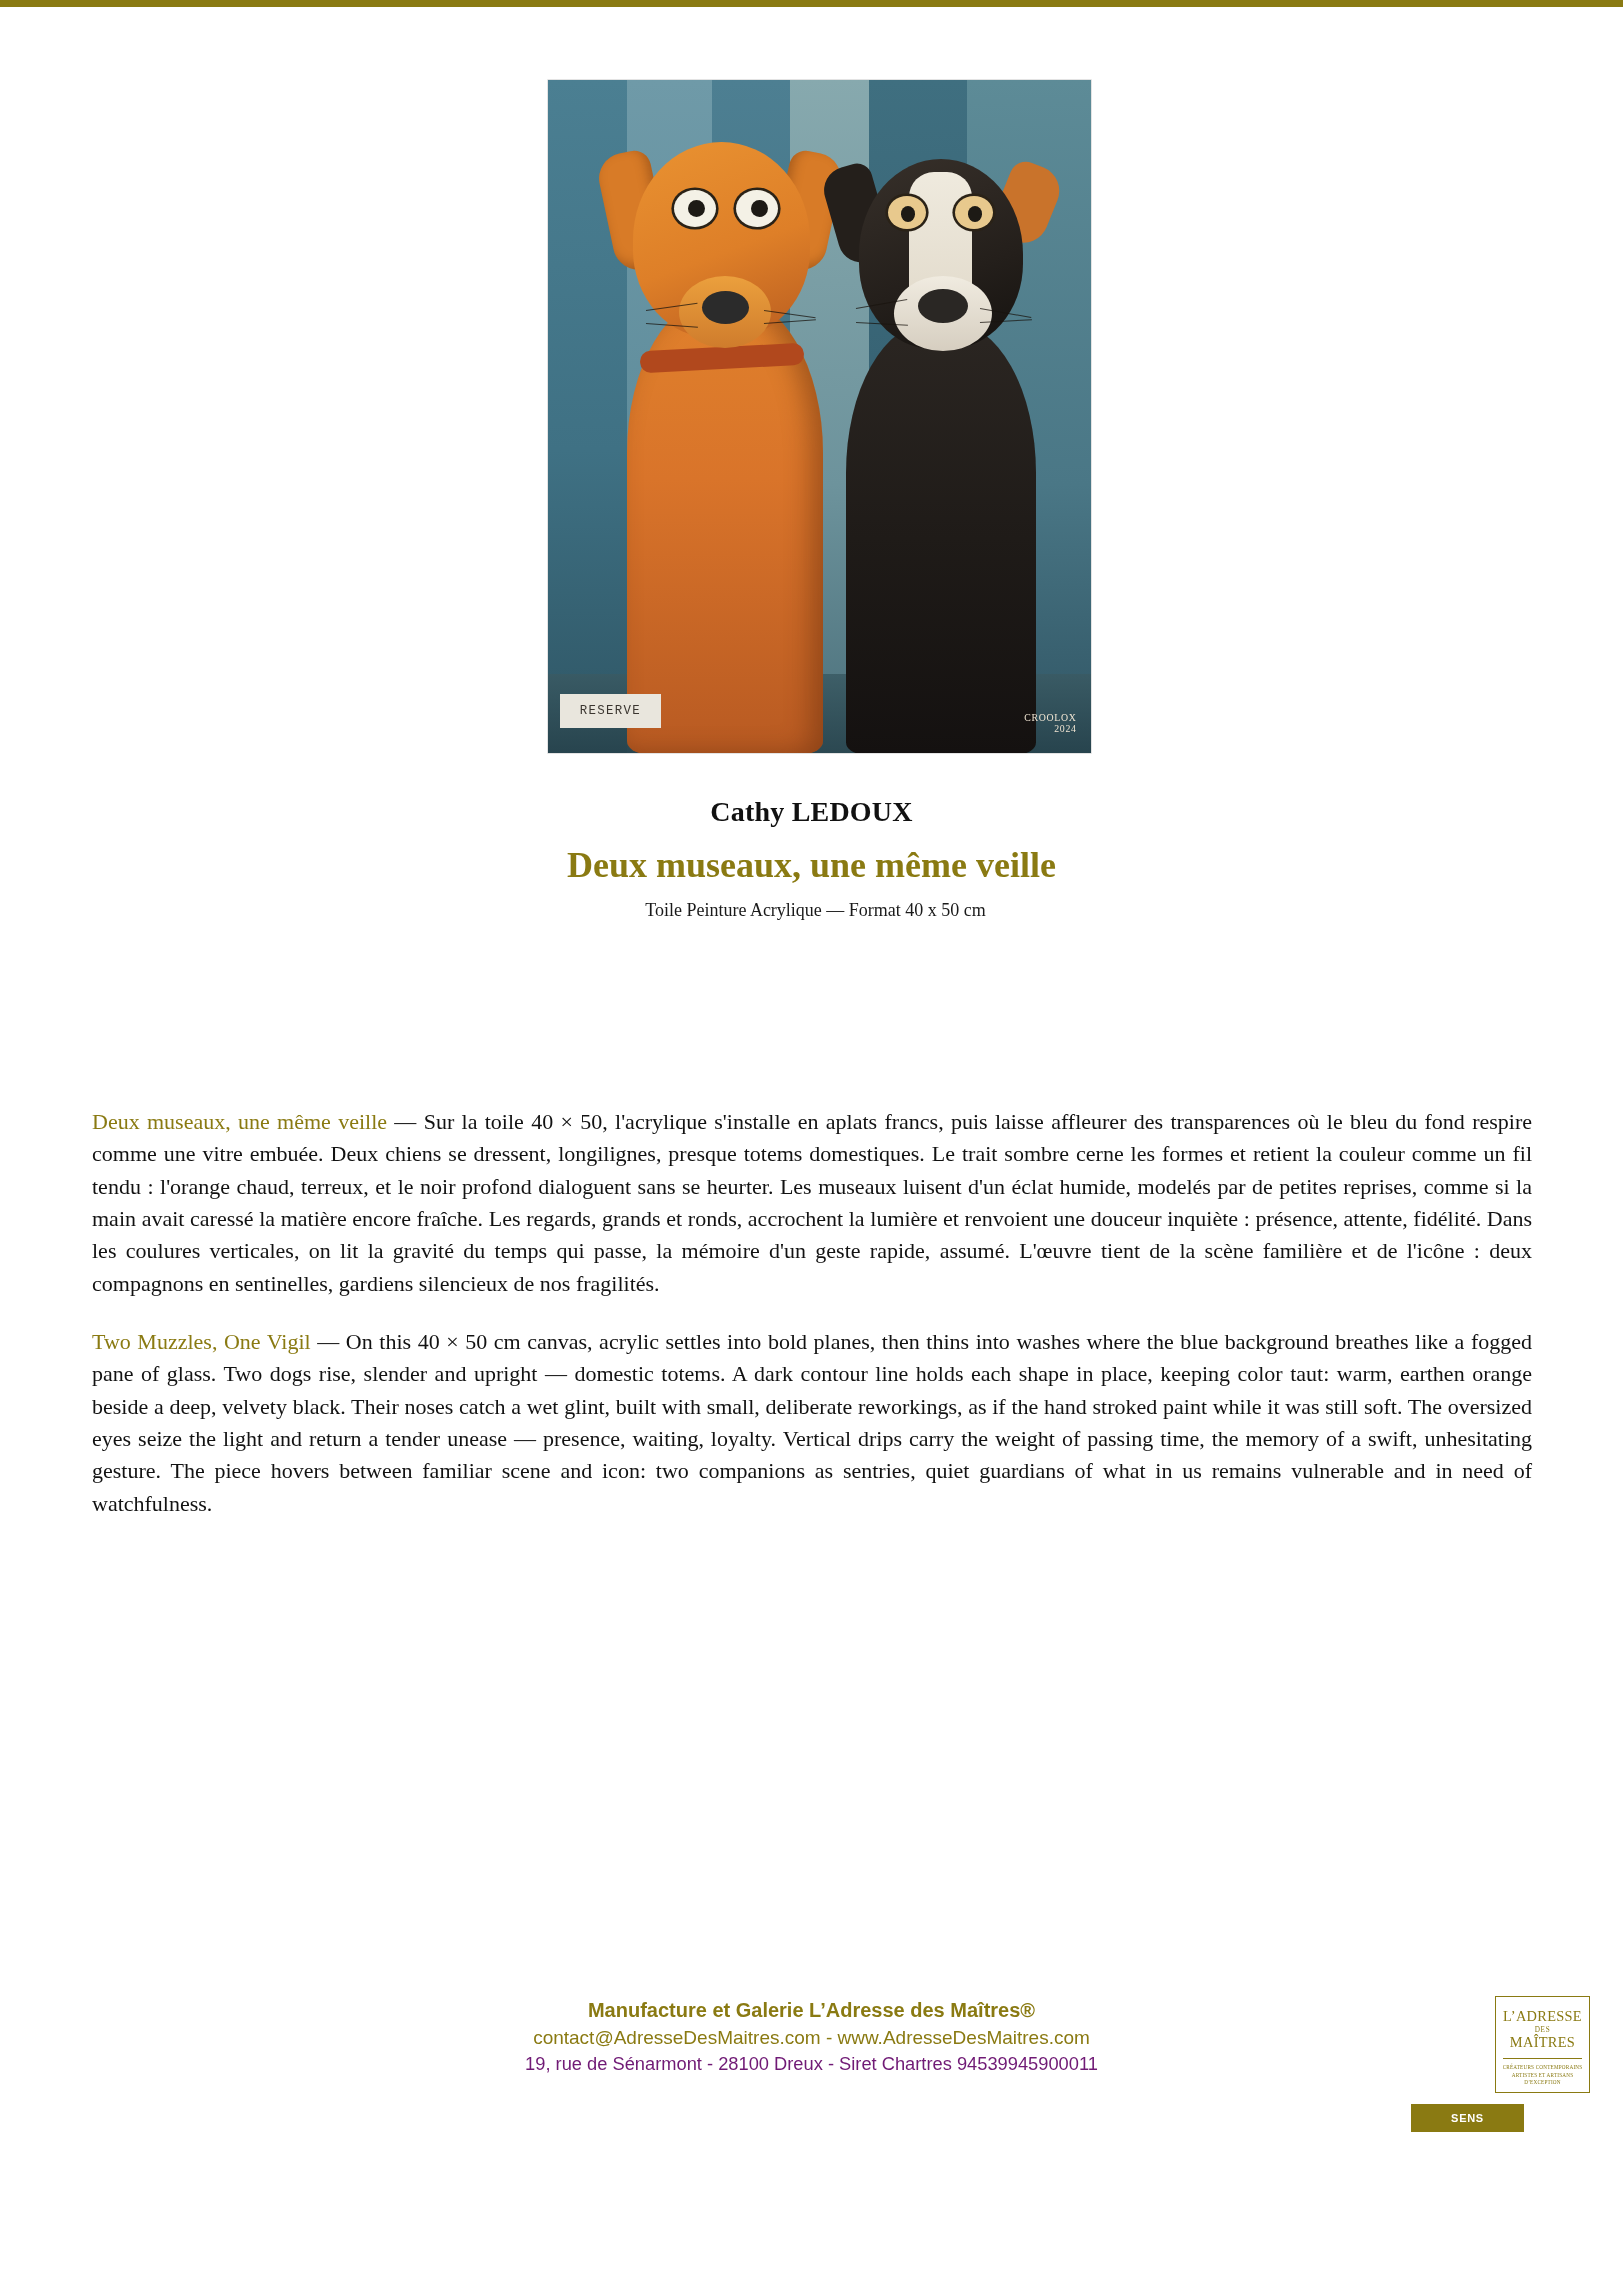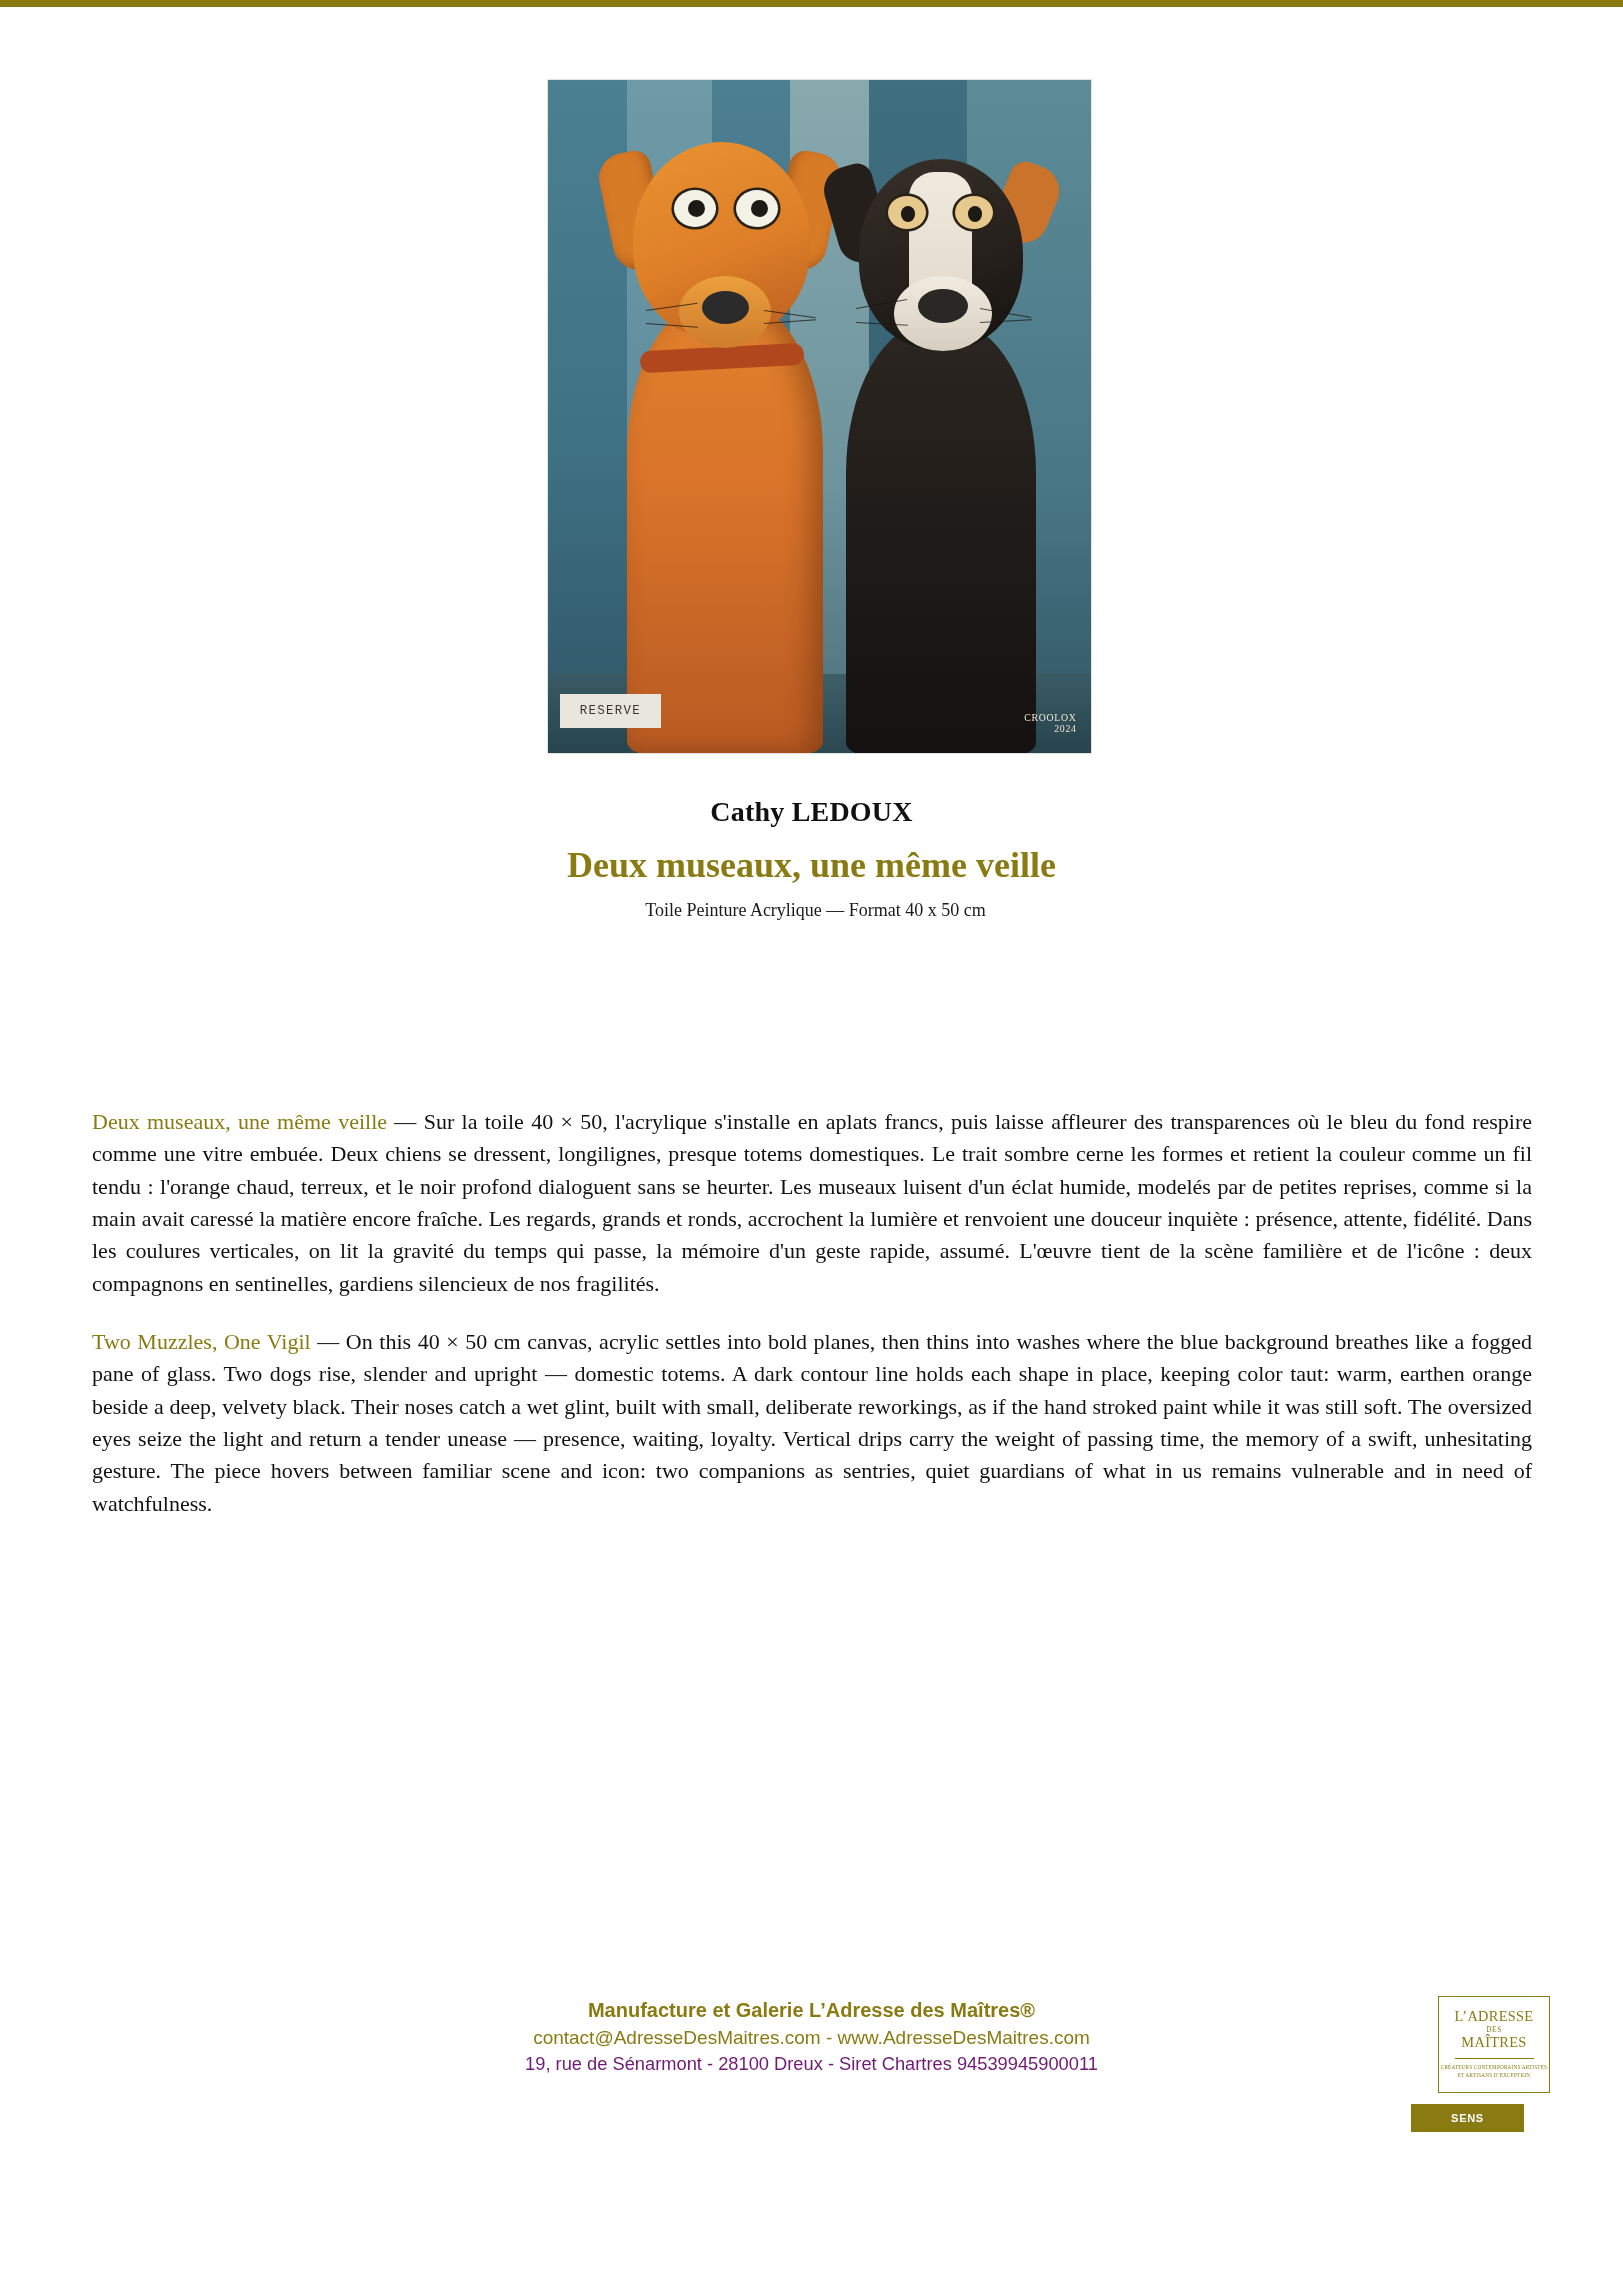--- a/index.html
+++ b/index.html
@@ -345,22 +345,22 @@
     color: #8a7a12;
     margin-bottom: 4.6px;
   }
   .f-line4 {
     font-size: 18.3px;
     color: #701a75;
   }
   .logo-box {
     position: absolute;
     top: 1996px;
-    left: 1438px;
-    width: 112px;
+    left: 1495px;
+    width: 95px;
     height: 97px;
     border: 1.3px solid #8a7a12;
     background: #ffffff;
     font-family: "Liberation Serif", serif;
     text-align: center;
     color: #8a7a12;
     box-sizing: border-box;
     padding-top: 10.5px;
   }
   .logo-l1 { font-size: 14.4px; letter-spacing: 0.3px; }

